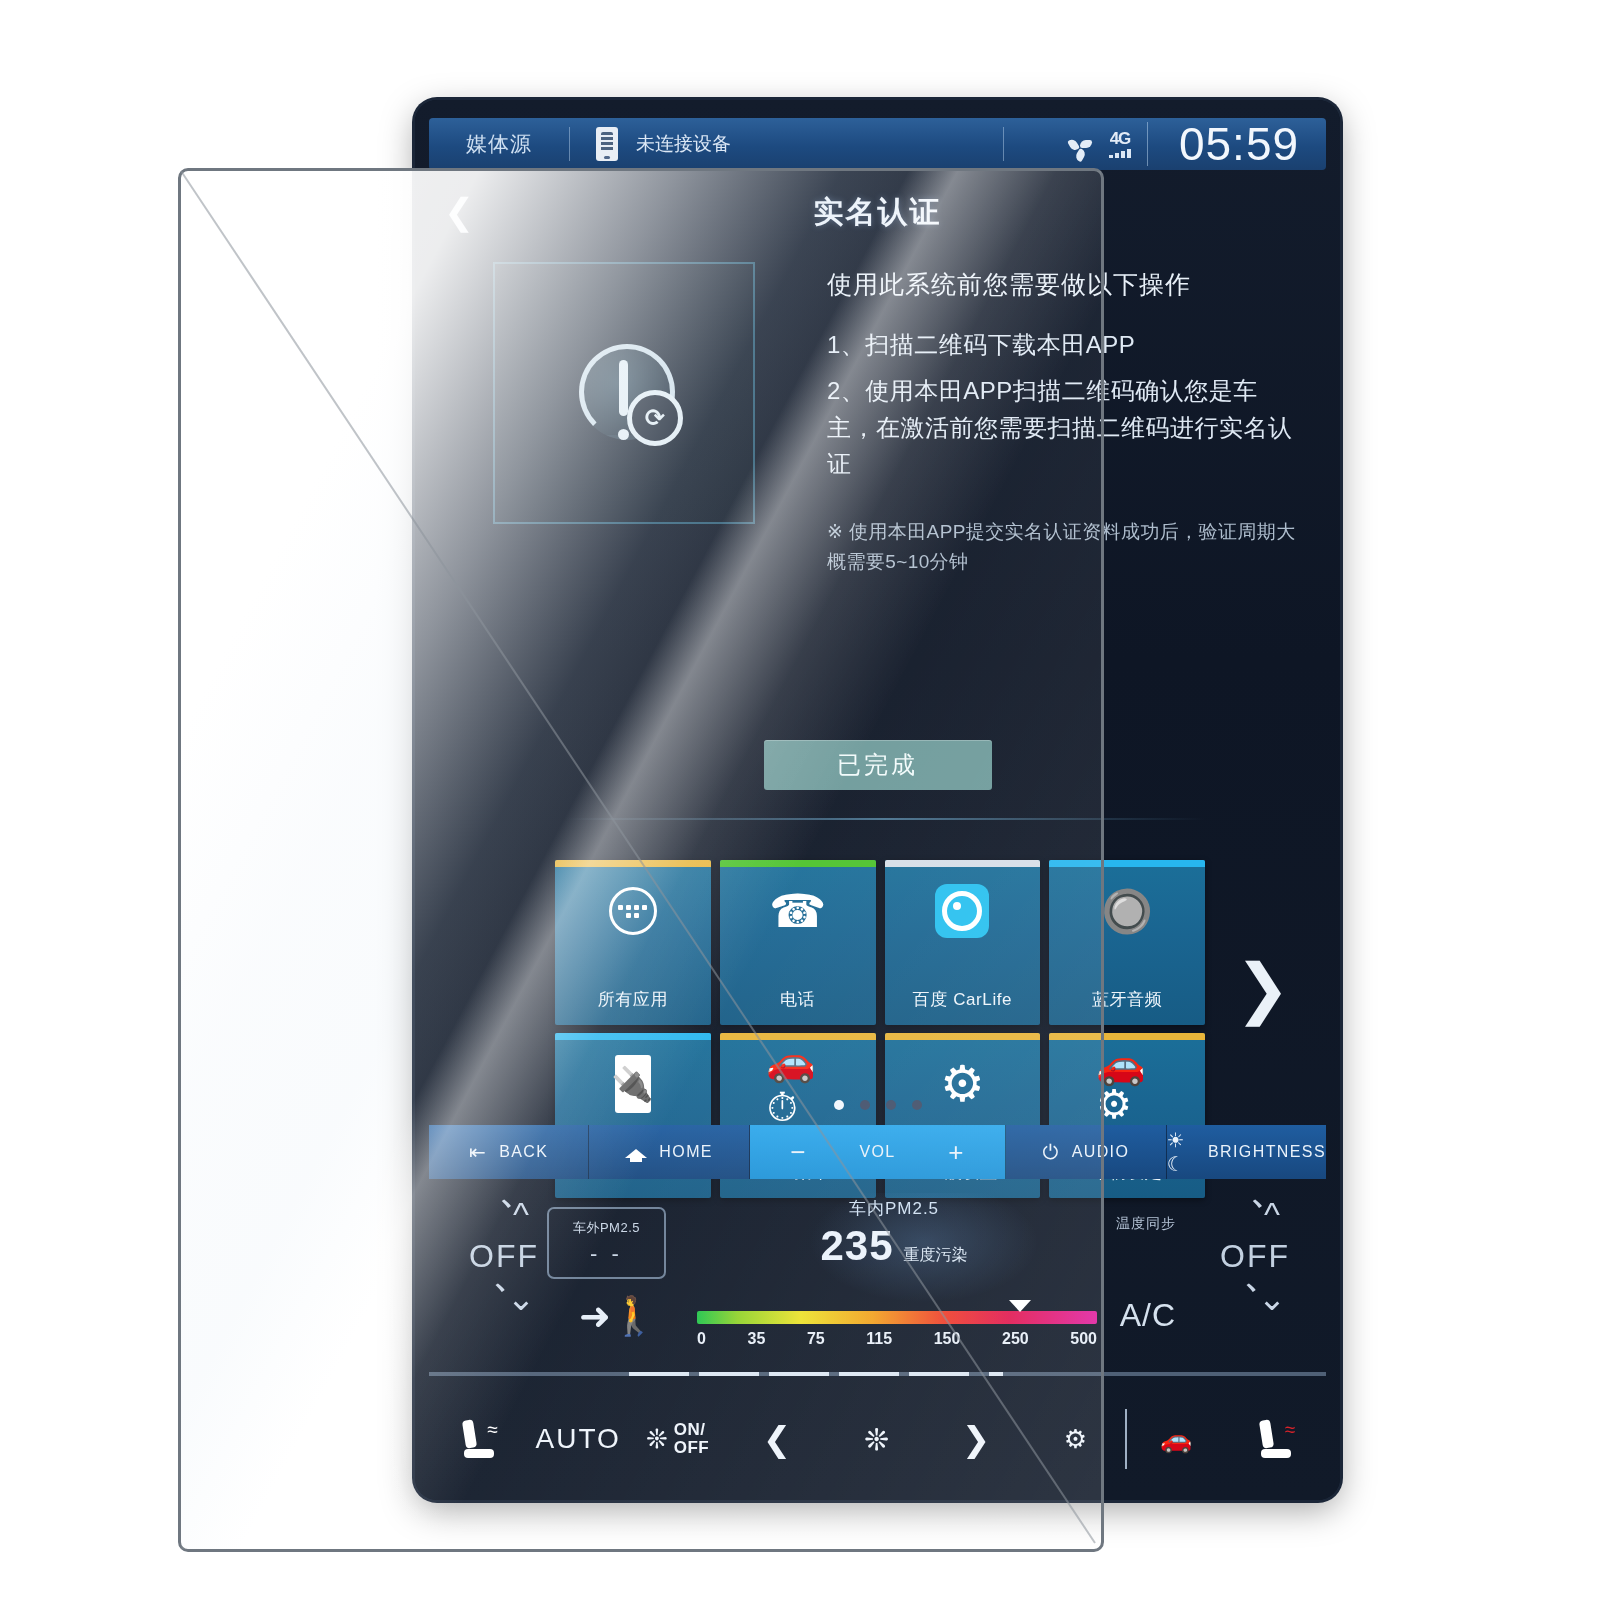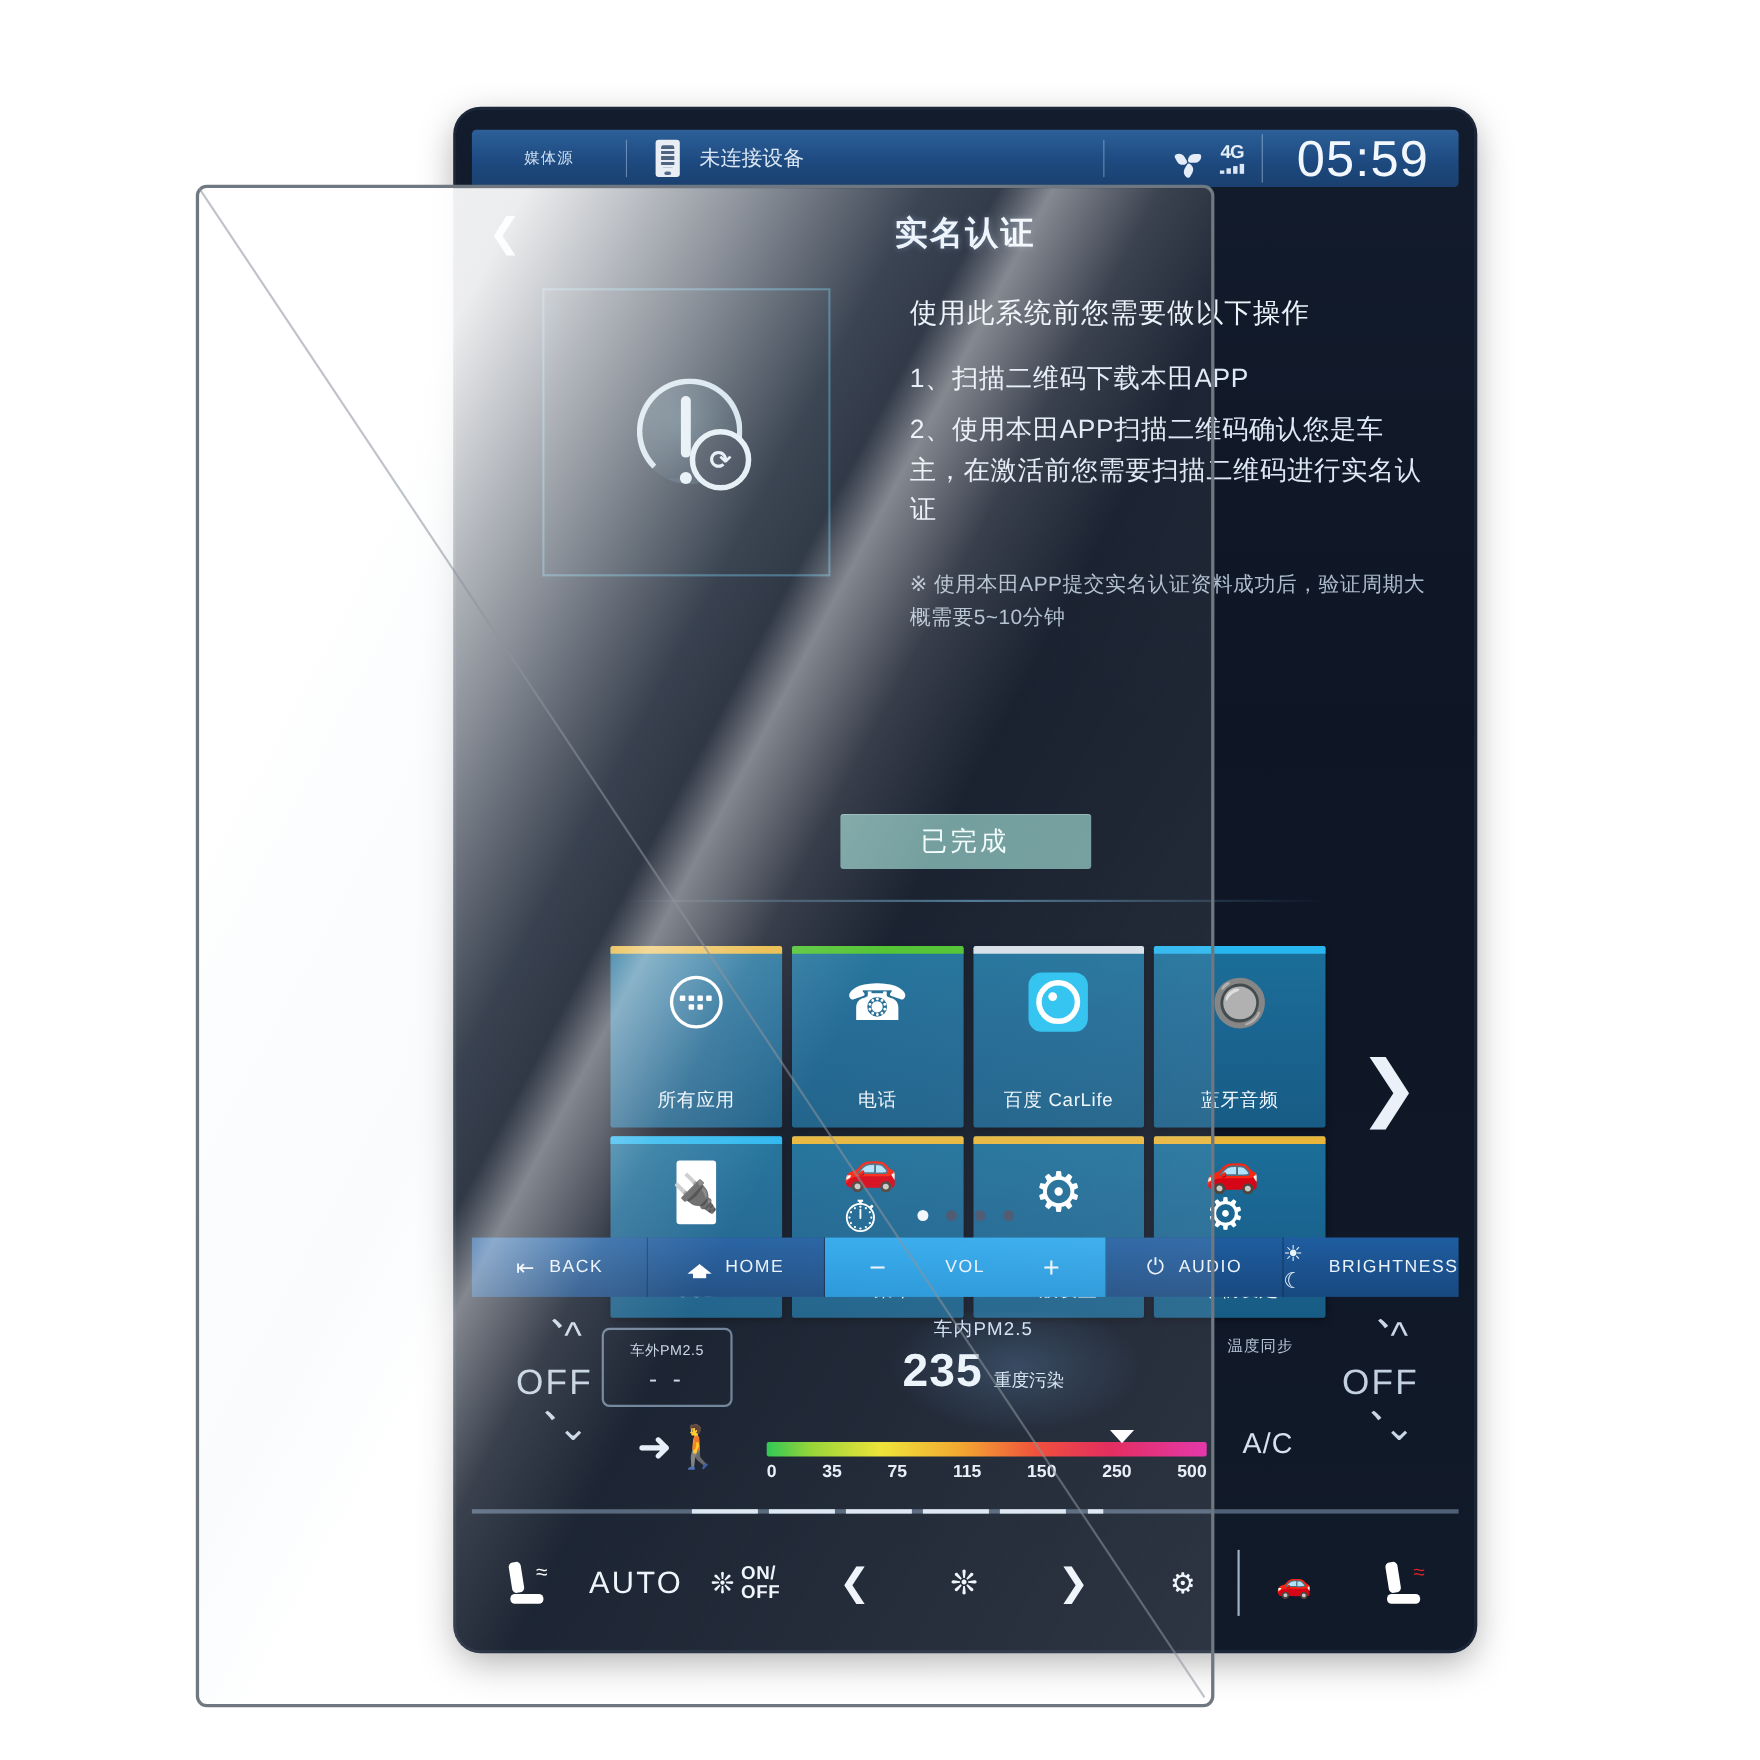--- a/index.html
+++ b/index.html
@@ -12,21 +12,21 @@
     background:#0d1421;border-radius:22px;overflow:hidden;
     box-shadow:0 0 0 3px #1b2638, 0 10px 34px rgba(0,0,0,.35);
   }
   #screen{position:absolute;inset:0;background:linear-gradient(180deg,#131c2c 0%,#0e1625 40%,#111a29 100%);}
 
   
   .statusbar{position:absolute;left:14px;top:18px;width:897px;height:52px;
     background:linear-gradient(180deg,#2d6099 0%,#1d4a80 55%,#1a406f 100%);
     border-radius:4px;display:flex;align-items:center;color:#dbe7f5;font-size:19px;}
   .sb-cell{height:100%;display:flex;align-items:center;justify-content:center;gap:12px;}
-  .sb-src{width:140px;justify-content:center;font-size:14px;letter-spacing:1px;color:#cfe0f2;}
+  .sb-src{width:140px;justify-content:center;font-size:21px;letter-spacing:1px;color:#cfe0f2;}
   .sb-div{width:1px;height:34px;background:rgba(190,215,240,.45);}
   .sb-dev{flex:1;justify-content:flex-start;padding-left:26px;gap:18px;}
   .phone-ico{width:22px;height:34px;background:#e9eef5;border-radius:3px;position:relative;display:inline-block;}
   .phone-ico:after{content:"";position:absolute;left:5px;top:5px;width:12px;height:20px;
     background:repeating-linear-gradient(180deg,#4d6380 0 3px,#e9eef5 3px 5px);border-radius:2px;}
   .phone-ico:before{content:"";position:absolute;left:8px;bottom:2px;width:6px;height:3px;background:#52688a;border-radius:2px;}
   .sb-right{width:310px;justify-content:flex-end;padding-right:12px;gap:16px;}
   .fan-ico{width:26px;height:26px;position:relative;}
   .fan-ico span{position:absolute;left:50%;top:50%;width:12px;height:8px;background:#e3ecf7;border-radius:8px 3px 8px 3px;transform-origin:0 50%;}
   .sig{display:flex;flex-direction:column;align-items:center;line-height:1;}
@@ -106,21 +106,21 @@
   .cl-left{position:absolute;left:20px;top:6px;width:110px;text-align:center;color:#c9d6e6;}
   .cl-right{position:absolute;right:16px;top:6px;width:110px;text-align:center;color:#c9d6e6;}
   .chev-u,.chev-d{font-size:34px;line-height:.9;color:#c9d6e6;font-weight:300;}
   .offtxt{font-size:32px;letter-spacing:2px;color:#c2d0e0;margin:8px 0;}
   .pm-box{position:absolute;left:118px;top:14px;width:115px;height:68px;border:2px solid #6c7f96;border-radius:7px;
      display:flex;flex-direction:column;align-items:center;justify-content:center;color:#c9d6e6;}
   .pm-box .lbl{font-size:13px;letter-spacing:.5px;}
   .pm-box .val{font-size:22px;letter-spacing:4px;margin-top:4px;}
   .air-ico{position:absolute;left:150px;top:104px;color:#e6eef8;font-size:38px;line-height:1;}
   .sync-lbl{position:absolute;right:150px;top:22px;font-size:14px;color:#b6c5d8;letter-spacing:1px;}
-  .ac-lbl{position:absolute;right:150px;top:104px;font-size:26px;color:#d5e1ee;letter-spacing:1px;}
+  .ac-lbl{position:absolute;right:150px;top:104px;font-size:32px;color:#d5e1ee;letter-spacing:1px;}
 
   .pmcenter{position:absolute;left:300px;top:4px;width:330px;text-align:center;color:#eaf2fb;}
   .pmcenter .t{font-size:17px;letter-spacing:1px;color:#cfe0f2;}
   .pmcenter .row{display:flex;align-items:baseline;justify-content:center;gap:10px;margin-top:2px;}
   .pmcenter .num{font-size:42px;font-weight:bold;letter-spacing:1px;}
   .pmcenter .lvl{font-size:16px;color:#dae7f4;}
   .scale{position:absolute;left:268px;top:118px;width:400px;}
   .scale .bar{height:13px;border-radius:2px;
      background:linear-gradient(90deg,#21c44a 0%,#8fd22a 10%,#ece22a 26%,#f2a01e 44%,#ee3d2a 62%,#e0174f 78%,#e021a0 100%);}
   .scale .marker{position:absolute;top:-11px;width:0;height:0;border-left:11px solid transparent;border-right:11px solid transparent;border-top:12px solid #fff;}

